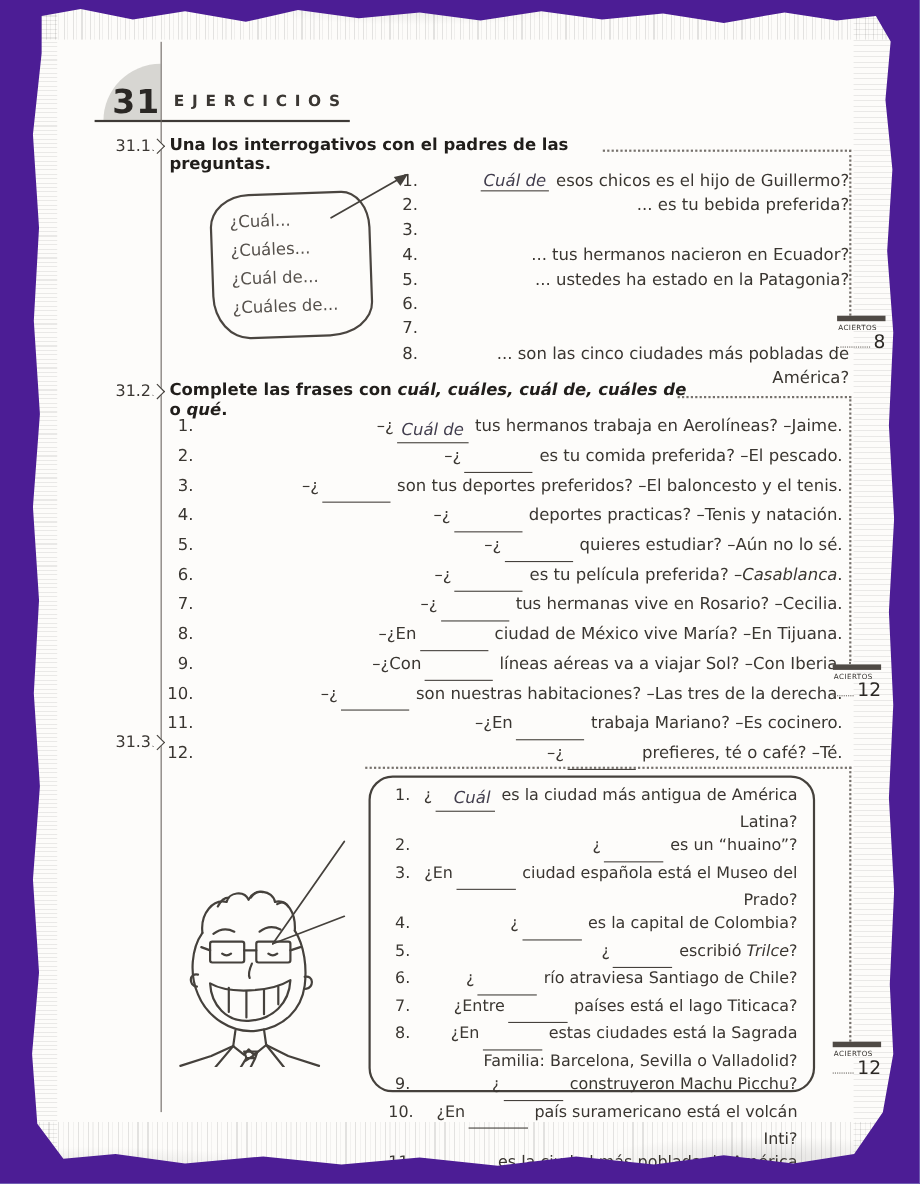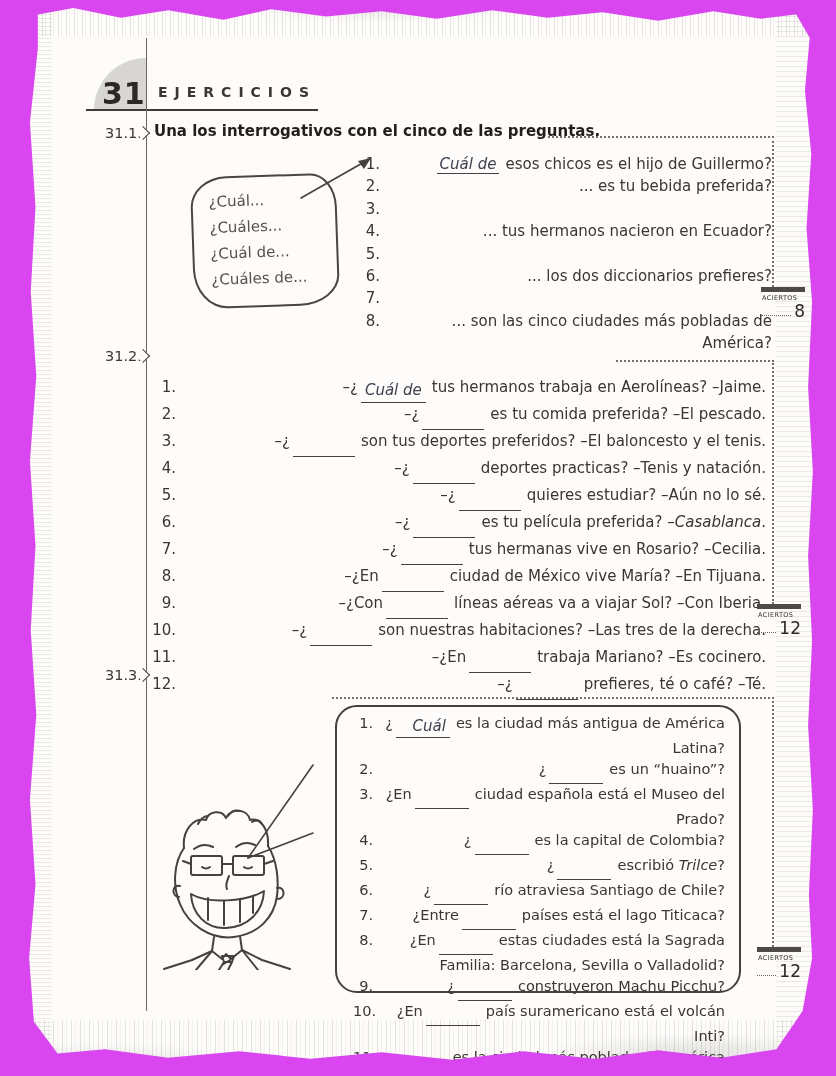--- a/index.html
+++ b/index.html
@@ -1,16 +1,16 @@
 <!DOCTYPE html>
 <html><head>
 <meta charset="utf-8">
 <style>
   html,body{margin:0;padding:0;background:#8d8ec9;}
-  .canvas{position:relative;width:836px;height:1076px;background:#d946ef;overflow:hidden;
+  .canvas{position:relative;width:836px;height:1076px;background:#4c1d95;overflow:hidden;
           font-family:"DejaVu Sans","Liberation Sans",sans-serif;color:#3a3631;}
   .paper{position:absolute;left:26px;top:6px;width:790px;height:1058px;background:#fdfcfa;
     background-image:
       radial-gradient(ellipse 260px 34px at 85% 99%, rgba(0,0,0,.10), transparent 60%),
       radial-gradient(ellipse 300px 36px at 8% 100%, rgba(0,0,0,.10), transparent 60%),
       radial-gradient(ellipse 260px 28px at 45% 0%, rgba(0,0,0,.08), transparent 60%);
     clip-path:polygon(1.5% .8%,6% .2%,12% 1.1%,18% .4%,25% 1.3%,31% .3%,38% 1%,45% .5%,52% 1.2%,59% .4%,66% 1.1%,73% .6%,80% 1.4%,87% .5%,93% 1.2%,97.5% .8%,99.2% 3%,98.6% 8%,99.4% 14%,98.8% 21%,99.5% 28%,99% 36%,99.6% 44%,99% 52%,99.5% 60%,99% 68%,99.6% 76%,99.1% 84%,99.5% 90%,98.3% 95%,95% 98.6%,88% 99.4%,80% 98.7%,72% 99.5%,63% 98.8%,54% 99.6%,45% 98.9%,36% 99.5%,27% 98.8%,18% 99.4%,10% 98.6%,4% 99%,1% 96%,.4% 90%,1.2% 83%,.5% 75%,1.3% 67%,.6% 59%,1.2% 51%,.5% 43%,1.3% 35%,.6% 27%,1.2% 19%,.5% 11%,1.5% 4%);
     filter:drop-shadow(3px 8px 12px rgba(40,38,88,.55)) drop-shadow(-2px -2px 7px rgba(40,38,88,.35));}
   .noise{position:absolute;pointer-events:none;}
   .noise.top{left:0;right:0;top:0;height:30px;opacity:.35;
@@ -84,21 +84,21 @@
 
     <div class="qcircle"></div>
     <div class="chapter">31</div>
     <div class="book-title">EJERCICIOS</div>
     <div class="title-underline"></div>
     <div class="vline"></div>
 
     <div class="sec-num" style="left:79px;top:119px">31.1.</div>
     <div class="chev" style="left:112px;top:122px"></div>
     <div class="sec-head" style="left:128px;top:116px;width:460px">
-      <span>Una los interrogativos con el cinco de las preguntas.</span>
+      <span>Una los interrogativos con el padres de las preguntas.</span>
     </div>
     <div class="leader" style="left:522px;top:130px;width:226px"></div>
     <div class="vdot" style="top:130px;height:151px"></div>
 
     <div class="bubble">
       <div>¿Cuál...</div>
       <div>¿Cuáles...</div>
       <div>¿Cuál de...</div>
       <div>¿Cuáles de...</div>
     </div>
@@ -120,26 +120,26 @@
           <span class="content"><span class="hand h1"></span></span>
         </div>
 
         <div class="row">
           <span class="num">4.</span>
           <span class="content"><span class="hand h1"></span><span>... tus hermanos nacieron en Ecuador?</span></span>
         </div>
 
         <div class="row">
           <span class="num">5.</span>
+          <span class="content"><span class="hand h1"></span><span>... ustedes ha estado en la Patagonia?</span></span>
+        </div>
+
+        <div class="row">
+          <span class="num">6.</span>
           <span class="content"><span class="hand h1"></span></span>
-        </div>
-
-        <div class="row">
-          <span class="num">6.</span>
-          <span class="content"><span class="hand h1"></span><span>... los dos diccionarios prefieres?</span></span>
         </div>
 
         <div class="row">
           <span class="num">7.</span>
           <span class="content"><span class="hand h1"></span></span>
         </div>
 
         <div class="row">
           <span class="num">8.</span>
           <span class="content"><span class="hand h1"></span><span>... son las cinco ciudades más pobladas de América?</span></span>
@@ -150,20 +150,23 @@
       <div class="badge-bar"></div>
       <div class="badge-label">ACIERTOS</div>
       <div class="badge-numrow">
           <span class="badge-dots"></span>
           <span class="badge-num">8</span>
         </div>
     </div>
 
     <div class="sec-num" style="left:79px;top:342px">31.2.</div>
     <div class="chev" style="left:112px;top:345px"></div>
+    <div class="sec-head" style="left:128px;top:339px;width:470px">
+      <span>Complete las frases con </span><span class="hi">cuál, cuáles, cuál de, cuáles de</span><span> o </span><span class="hi">qué</span><span>.</span>
+    </div>
     <div class="leader" style="left:590px;top:354px;width:158px"></div>
     <div class="vdot" style="top:354px;height:244px"></div>
 
     <div class="list s2list">
 
         <div class="row">
           <span class="num">1.</span>
           <span class="content"><span>–¿</span><span class="blank"><span class="hand">Cuál de</span></span><span>tus hermanos trabaja en Aerolíneas? –Jaime.</span><span class="hi"></span><span></span></span>
         </div>
 

